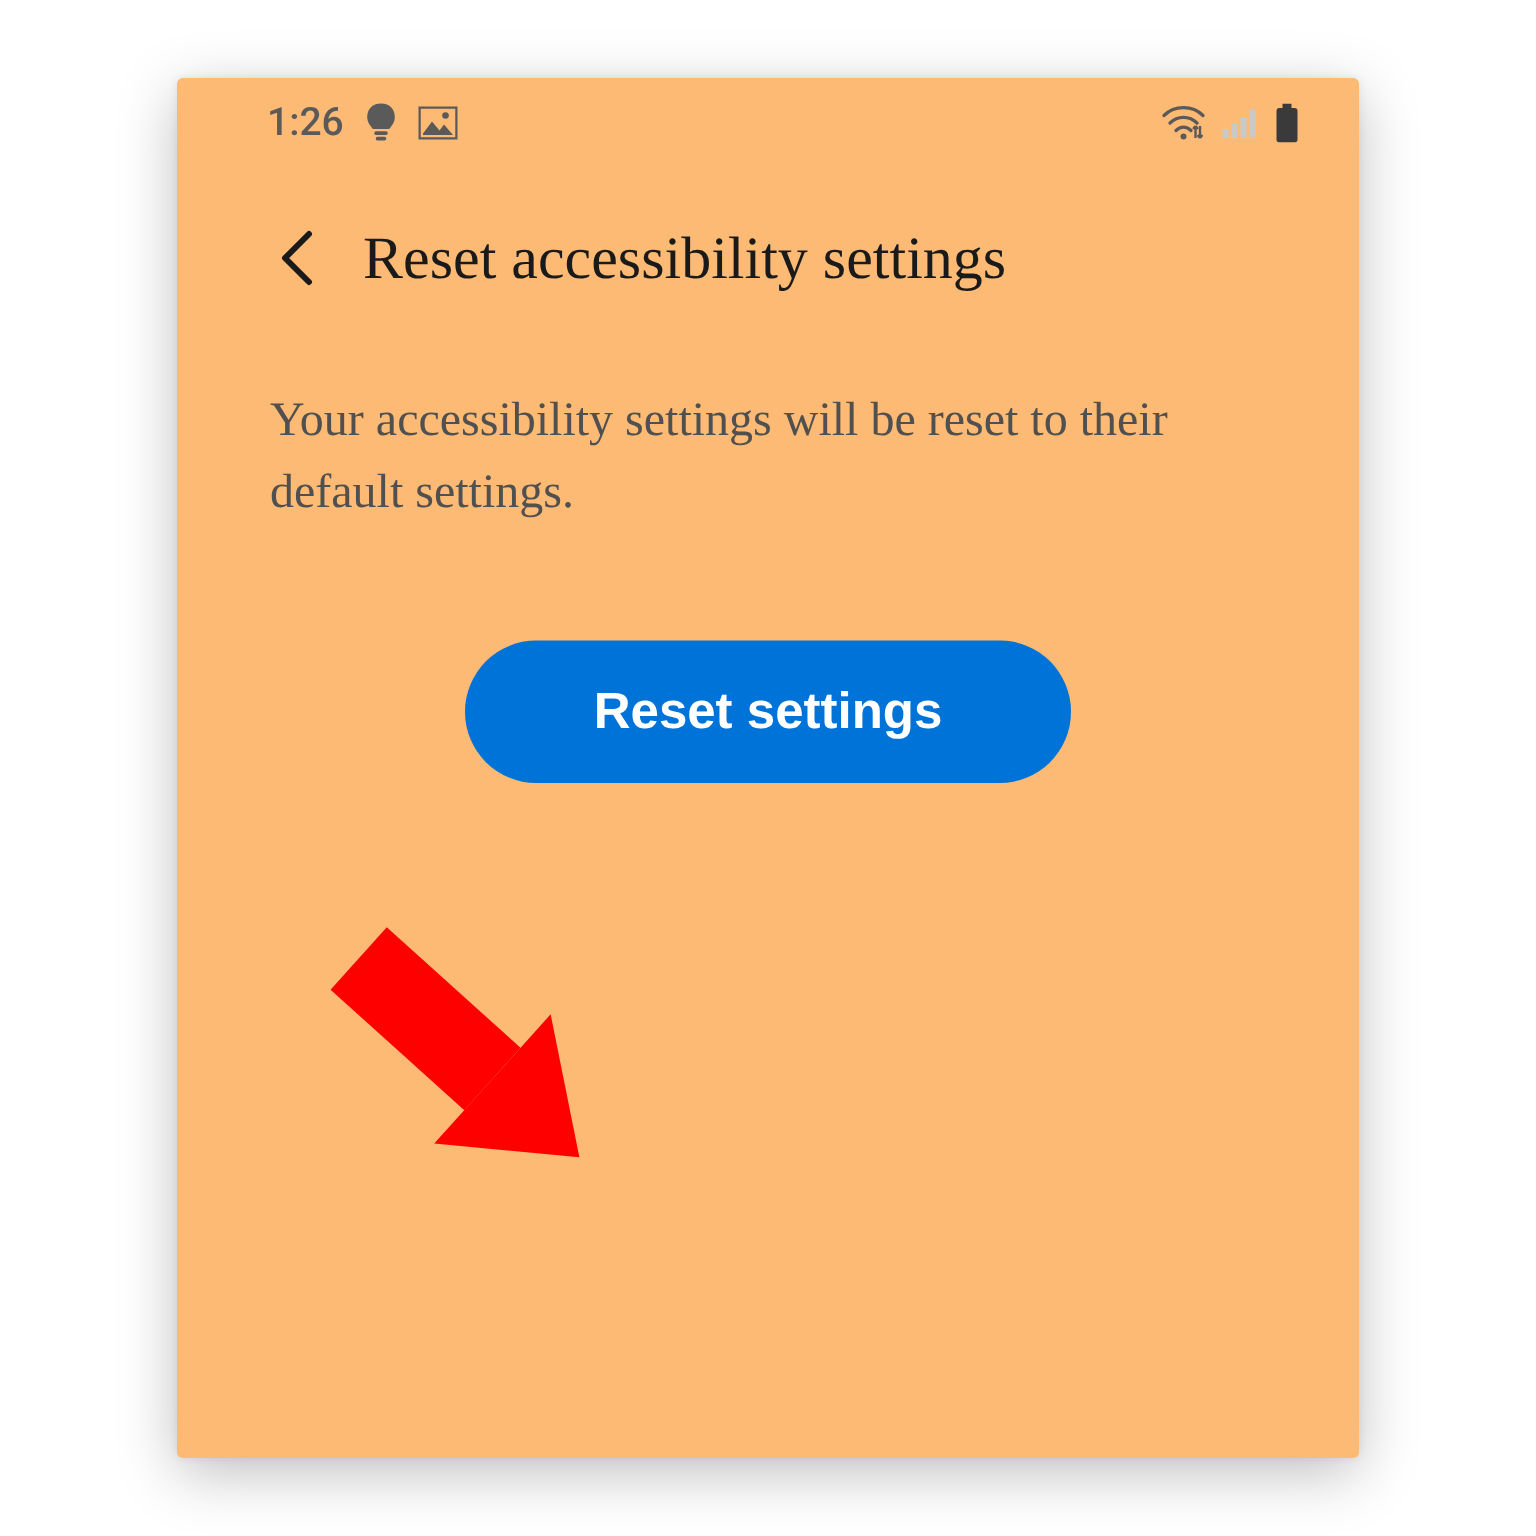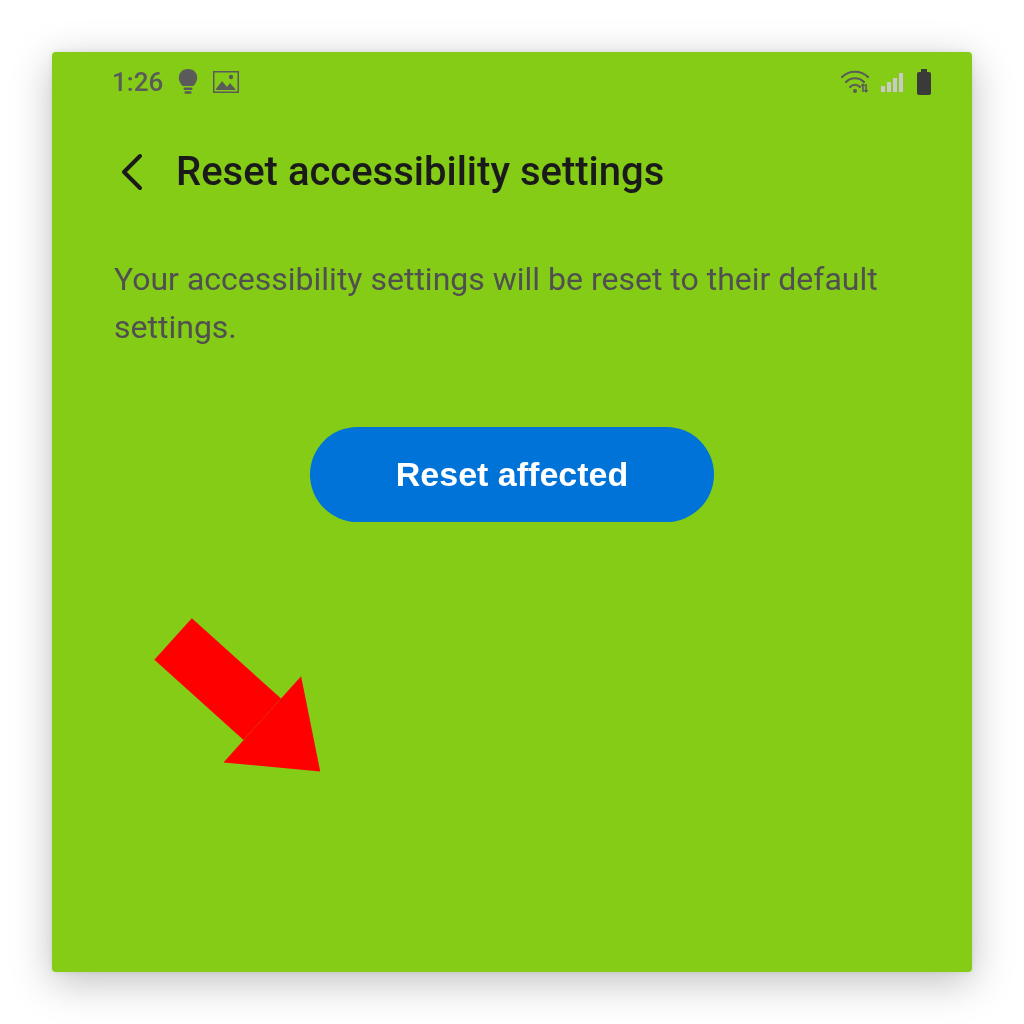--- a/index.html
+++ b/index.html
@@ -12,23 +12,23 @@
   }
   .stage {
     width: 1024px;
     height: 1024px;
     position: relative;
     display: flex;
     align-items: center;
     justify-content: center;
   }
   .device {
-    width: 920px;
+    width: 788px;
     height: 920px;
-    background: #84cc16;
+    background: #fdba74;
     border-radius: 4px;
     box-shadow: 0 10px 40px rgba(0,0,0,0.25), 0 0 6px rgba(0,0,0,0.08);
     position: relative;
     overflow: hidden;
   }
 
   
   .status-bar {
     height: 60px;
     display: flex;
@@ -60,31 +60,33 @@
     gap: 32px;
     padding: 36px 60px 10px 66px;
   }
   .back-icon {
     display: inline-flex;
   }
   .page-title {
     font-size: 40px;
     font-weight: 500;
     color: #1a1a1a;
+    font-family: Liberation Serif, serif;
   }
 
   
   .body-text {
     padding: 50px 62px 0 62px;
     font-size: 32px;
     line-height: 1.5;
     color: #505050;
   }
   .body-text p {
     margin: 0 0 46px 0;
+    font-family: Liberation Serif, serif;
   }
 
   
   .button-row {
     display: flex;
     justify-content: center;
     padding-top: 30px;
   }
   .reset-button {
     background: #0073d8;
@@ -162,21 +164,21 @@
         </svg>
       </span>
       <span class="page-title">Reset accessibility settings</span>
     </div>
 
     <div class="body-text">
       <p>Your accessibility settings will be reset to their default settings.</p>
     </div>
 
     <div class="button-row">
-      <button class="reset-button">Reset affected</button>
+      <button class="reset-button">Reset settings</button>
     </div>
 
     <svg class="arrow-overlay" style="left:70px; top:530px;" width="240" height="230" viewBox="0 0 240 230">
       <g transform="rotate(42 120 115)">
         <rect x="30" y="90" width="120" height="56" fill="#ff0000"></rect>
         <polygon points="150,60 150,176 228,118" fill="#ff0000"></polygon>
       </g>
     </svg>
 
   </div>

